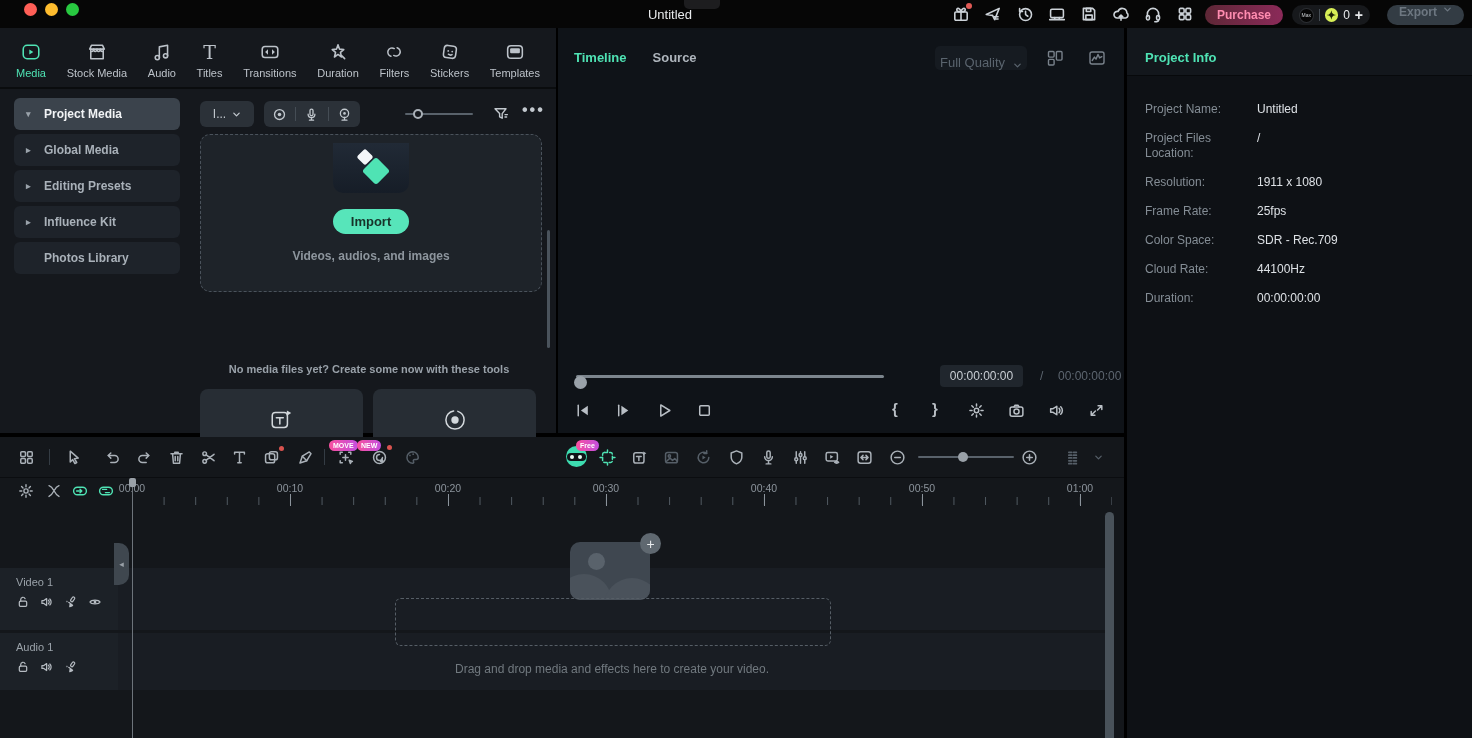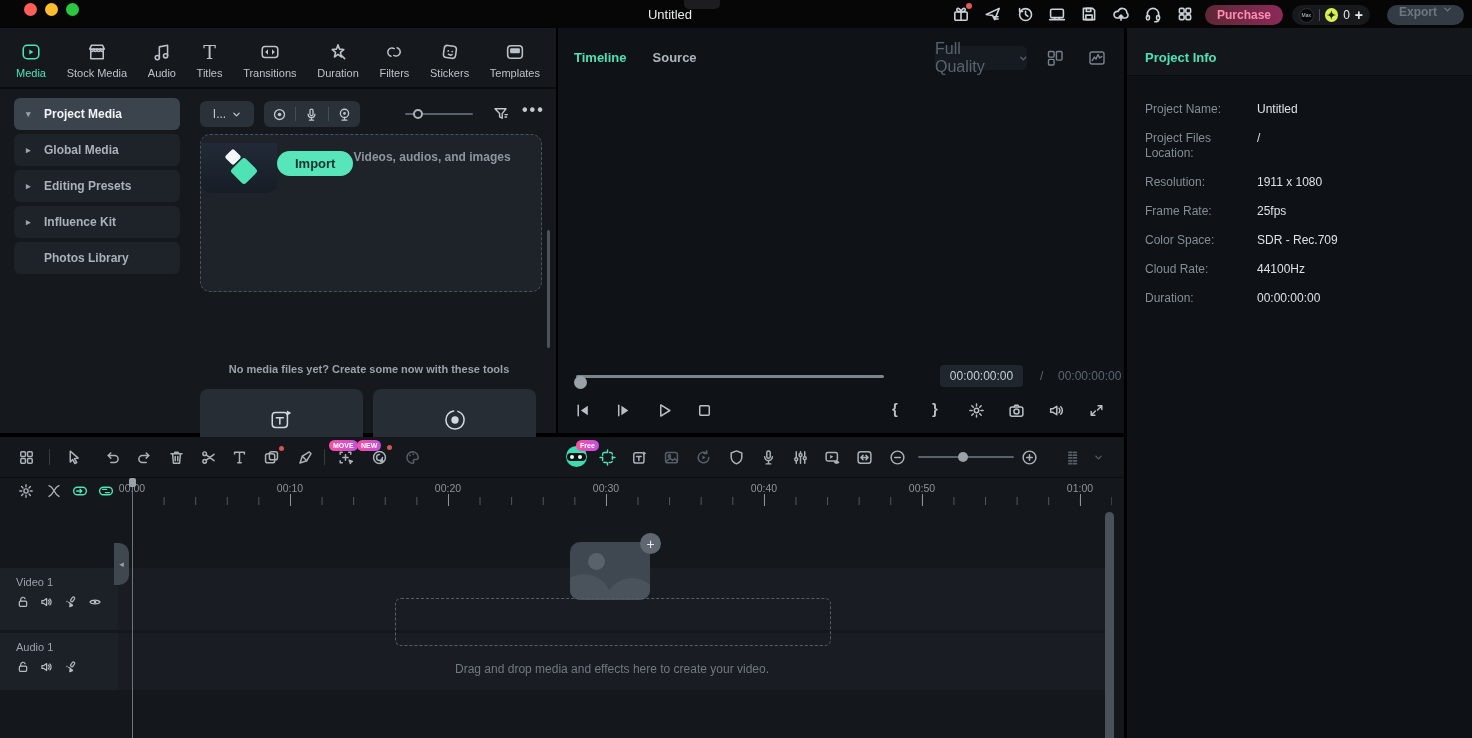--- a/index.html
+++ b/index.html
@@ -52,21 +52,21 @@
   #capture-group { margin-left:10px; width:96px; height:26px; background:#2b3138; border-radius:6px;
     display:flex; align-items:center; justify-content:space-evenly; color:#c2c8ce; }
   .vsep { width:1px; height:14px; background:#454d55; }
   #thumb-slider { position:absolute; left:205px; top:13px; width:68px; height:2px; background:#59626b; border-radius:1px; }
   #thumb-knob { position:absolute; left:8px; top:-4px; width:10px; height:10px; border-radius:50%;
     background:#15181d; border:2px solid #aab1b8; }
   #filter-icon { position:absolute; left:292px; top:5px; width:18px; height:18px; color:#c2c8ce; }
   #more-dots { position:absolute; left:322px; top:1px; color:#c2c8ce; font-size:16px; letter-spacing:2px; font-weight:bold; }
 
   #import-zone { position:absolute; top:44px; left:8px; right:14px; height:158px; background:#1e2329;
-    border:1px dashed #4a525b; border-radius:10px; display:flex; flex-direction:row; align-items:flex-start; }
+    border:1px dashed #4a525b; border-radius:10px; display:flex; flex-direction:column; align-items:center; }
   #logo-box { position:relative; width:76px; height:50px; margin-top:8px;
     background:linear-gradient(180deg,#212a36,#161d27); border-radius:0 0 10px 10px; }
   .dia { position:absolute; transform:rotate(45deg); }
   #dia-white { left:26px; top:8px; width:12px; height:12px; background:#f4f7f9; border-radius:2px; }
   #dia-teal { left:33px; top:18px; width:20px; height:20px; background:#4fe3b4; border-radius:3px; }
   #import-btn { margin-top:16px; background:#57e5ba; color:#173229; font-weight:bold; font-size:13px;
     padding:5px 18px; border-radius:15px; }
   #import-caption { margin-top:15px; color:#8d959d; font-size:12px; font-weight:bold; }
   #empty-hint { position:absolute; top:273px; left:0; right:10px; text-align:center; color:#99a1a9;
     font-size:11px; font-weight:bold; }
@@ -75,21 +75,21 @@
     color:#d3d8dc; font-size:12px; }
   .tool-card .ticon { width:26px; height:26px; color:#d3d8dc; }
   #mc-scroll { position:absolute; right:6px; top:140px; width:3px; height:118px; background:#4a535c; border-radius:2px; }
 
   
   #preview-module { position:absolute; top:28px; left:558px; width:566px; height:405px; background:#0f1318; }
   #pv-tabs { position:absolute; top:22px; left:16px; display:flex; gap:26px; font-size:13px; font-weight:bold; }
   #pv-tab-timeline { color:#4fe3b4; }
   #pv-tab-source { color:#aeb5bc; }
   #quality-dd { position:absolute; top:18px; left:377px; width:92px; height:24px; background:#161b21;
-    border-radius:5px; color:#5a646e; font-size:16px; display:flex; align-items:center; justify-content:center; gap:8px; }
+    border-radius:5px; color:#5a646e; font-size:13px; display:flex; align-items:flex-end; justify-content:center; gap:8px; }
   .pv-hicon { position:absolute; top:21px; width:18px; height:18px; color:#79828b; }
   #seek-row { position:absolute; top:341px; left:18px; right:0; height:14px; }
   #seek-track { position:absolute; top:6px; left:0; width:308px; height:3px; background:#7c858d; border-radius:2px; }
   #seek-knob { position:absolute; top:1px; left:-2px; width:13px; height:13px; border-radius:50%; background:#9aa2a9; }
   #time-cur { position:absolute; top:-4px; left:364px; width:83px; height:22px; background:#20262d; border-radius:4px;
     color:#c9ced4; font-size:12px; display:flex; align-items:center; justify-content:center; }
   #time-sep { position:absolute; top:0; left:464px; color:#5d6670; font-size:12px; }
   #time-total { position:absolute; top:0; left:482px; color:#5d6670; font-size:12px; }
   .tp { position:absolute; top:374px; width:17px; height:17px; color:#b9bfc5; }
   .brace { position:absolute; top:372px; color:#b9bfc5; font-size:15px; font-weight:bold; }

